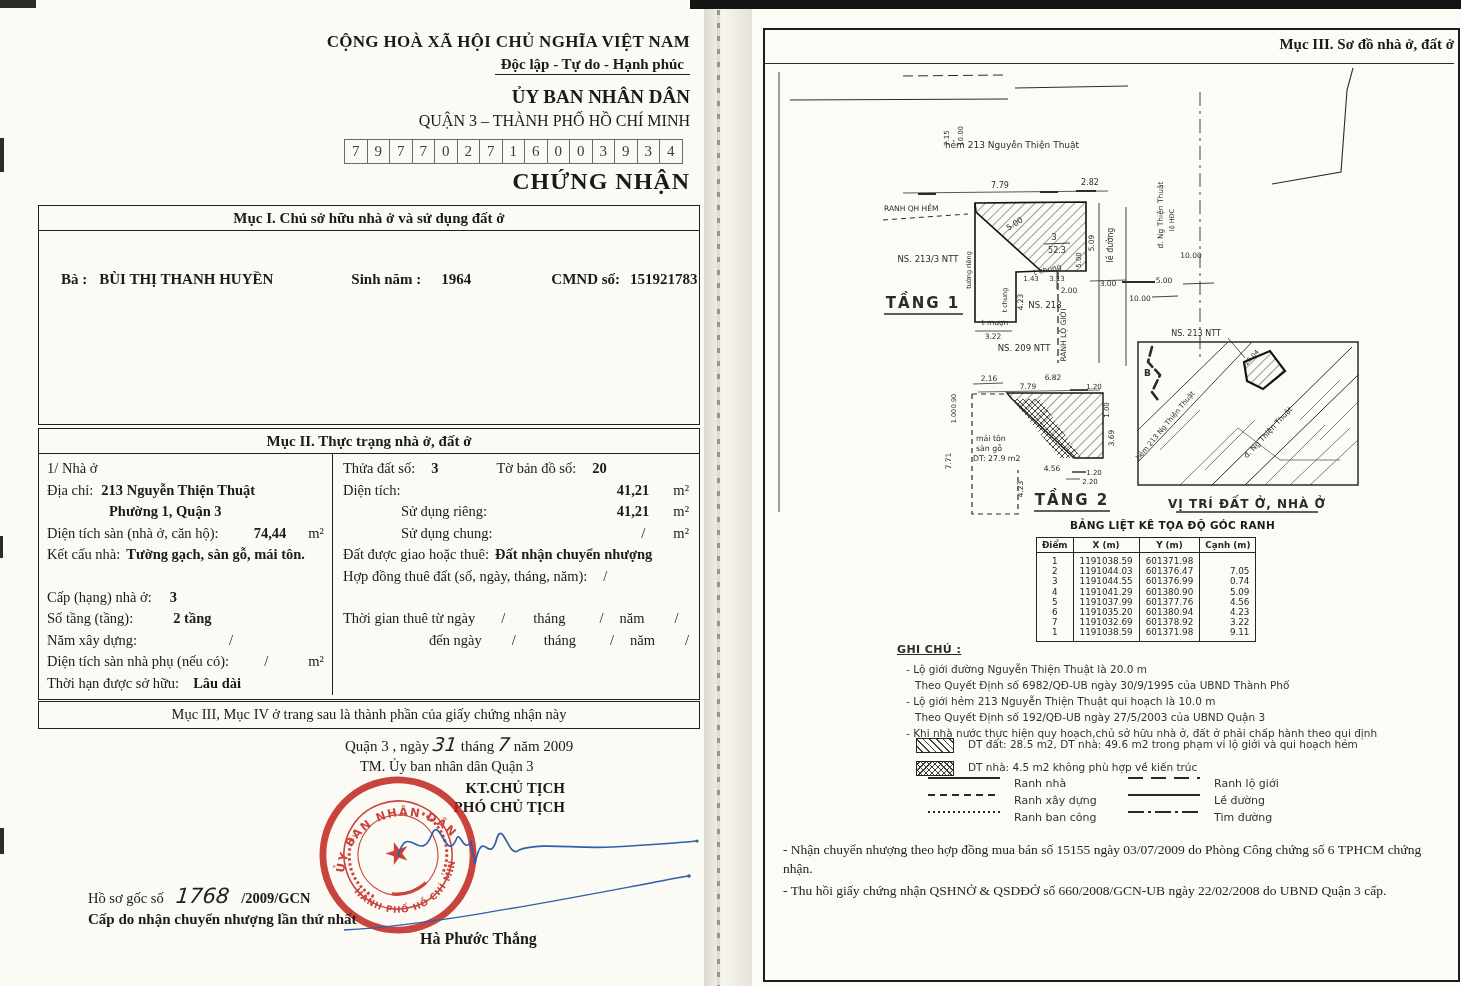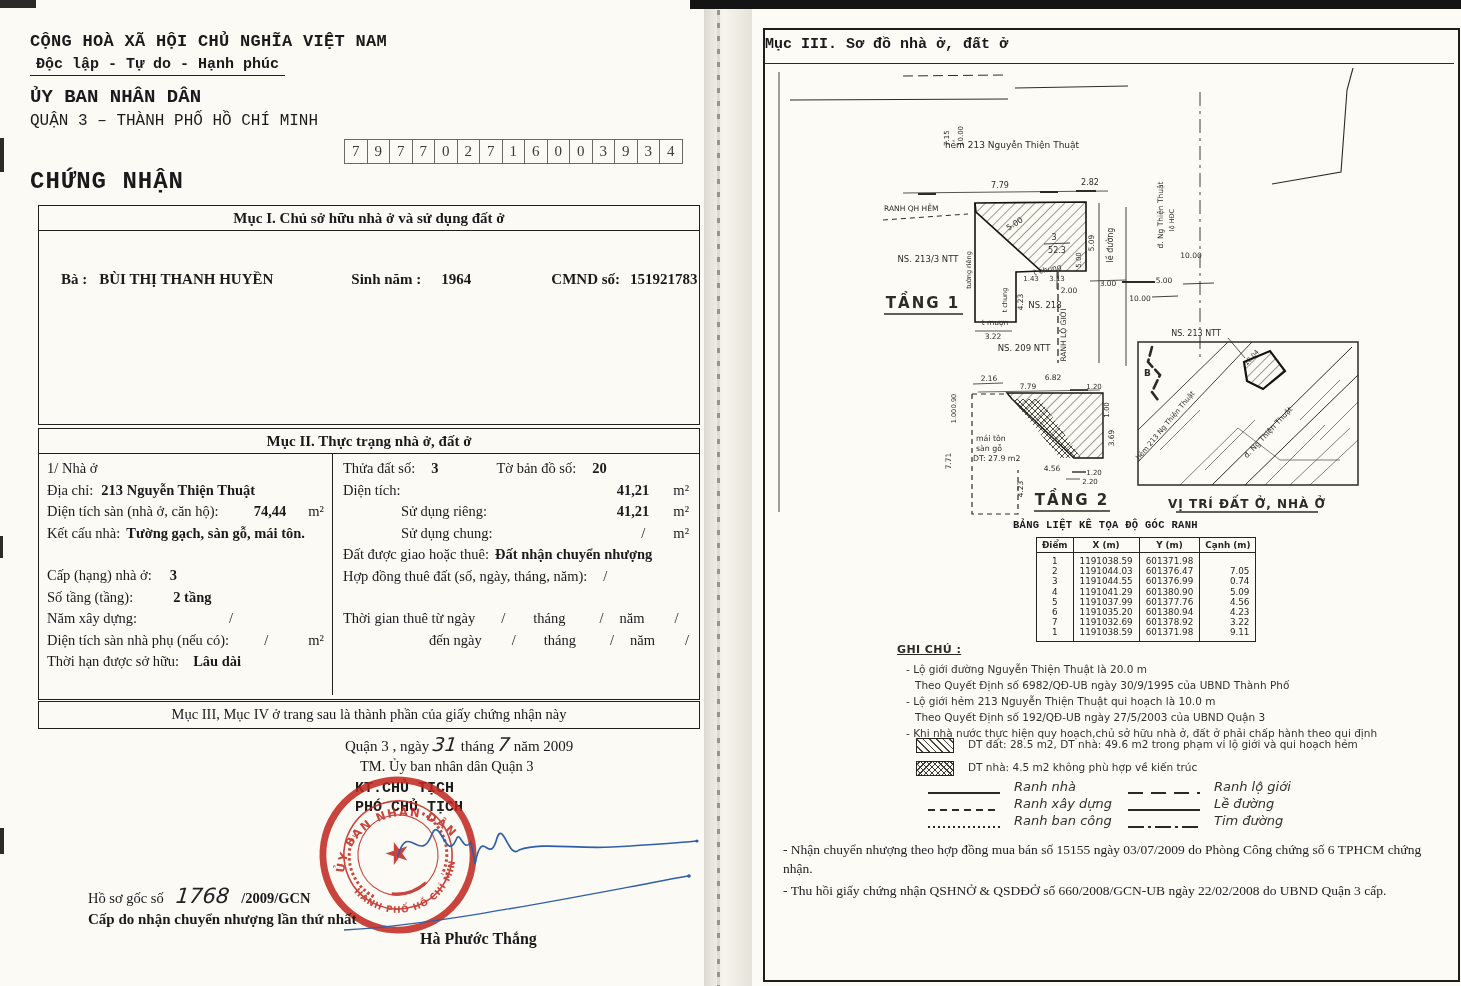--- a/index.html
+++ b/index.html
@@ -2,21 +2,21 @@
 <html><head>
 <meta charset="utf-8">
 <style>
   html,body{margin:0;padding:0;background:#8f8a82;}
   #canvas{position:relative;width:1461px;height:986px;overflow:hidden;background:#a39d95;
           font-family:"Liberation Serif",serif;color:#1a1a1a;}
   .abs{position:absolute;}
   .serif{font-family:"Liberation Serif",serif;}
   .sans{font-family:"DejaVu Sans",sans-serif;}
   .b{font-weight:bold;}
-  .ctr{text-align:left;font-family:Liberation Mono, monospace;}
+  .ctr{text-align:right;}
 
   
   #left-page{left:0;top:0;width:712px;height:986px;background:#fcfaf4;}
   #gap{left:704px;top:0;width:56px;height:986px;
        background:linear-gradient(90deg,#ddd9d1 0,#f7f5ef 35%,#edeae2 65%,#e0dcd4 100%);}
   #crease{left:717px;top:10px;width:3px;height:976px;
        background:repeating-linear-gradient(to bottom,rgba(80,75,68,.55) 0 5px,rgba(120,115,108,.15) 5px 13px);}
   #right-paper{left:752px;top:8px;width:709px;height:978px;background:#fcfbf5;}
   #top-strip{left:690px;top:0;width:771px;height:9px;background:#141414;}
   .edge-mark{background:#2d2b28;}
@@ -85,22 +85,22 @@
   .hl-row{display:flex;align-items:flex-start;gap:14px;height:23px;font-size:10.5px;color:#33332c;
           font-family:"DejaVu Sans",sans-serif;}
   .sw{width:36px;height:13px;border:1.2px solid #26261f;flex:none;}
   .sw-hatch{background:repeating-linear-gradient(45deg,transparent 0 3.5px,#45453d 3.5px 4.7px);}
   .sw-cross{background:
      repeating-linear-gradient(45deg,transparent 0 3px,#3c3c34 3px 4.2px),
      repeating-linear-gradient(-45deg,transparent 0 3px,#3c3c34 3px 4.2px);}
   .ll-col{position:absolute;top:777px;}
   #ll-col1{left:928px;}
   #ll-col2{left:1128px;}
-  .ll-row{display:flex;align-items:flex-end;height:17px;font-size:13px;color:#33332c;
-          font-family:"DejaVu Sans",sans-serif;font-style:italic;}
+  .ll-row{display:flex;align-items:flex-start;height:17px;font-size:11px;color:#33332c;
+          font-family:"DejaVu Sans",sans-serif;}
   .legline{width:72px;height:2px;flex:none;margin-right:14px;}
   .ll-solid{background:#2a2a24;}
   .ll-dashed{background:repeating-linear-gradient(90deg,#2a2a24 0 7px,transparent 7px 12px);}
   .ll-dotted{background:repeating-linear-gradient(90deg,#2a2a24 0 2px,transparent 2px 5px);}
   .ll-longdash{background:repeating-linear-gradient(90deg,#2a2a24 0 15px,transparent 15px 23px);}
   .ll-dashdot{background:repeating-linear-gradient(90deg,#2a2a24 0 16px,transparent 16px 20px,#2a2a24 20px 23px,transparent 23px 27px);}
 
   #footnotes{left:783px;top:840px;width:658px;font-size:13.5px;line-height:19px;color:#222;}
   .footnote{margin-bottom:3px;}
 
@@ -158,20 +158,21 @@
       <span class="b" style="margin-left:10px">151921783</span>
     </div>
   </div>
 
   <div class="abs box" id="muc2-box">
     <div class="box-title">Mục II. Thực trạng nhà ở, đất ở</div>
     <div id="muc2-cols">
       <div id="muc2-left">
         <div class="frow">1/ Nhà ở</div>
         <div class="frow"><span>Địa chỉ:</span><span class="b" style="margin-left:8px">213  Nguyễn Thiện Thuật</span></div>
+        <div class="frow b" style="padding-left:62px">Phường 1, Quận 3</div>
         <div class="frow flexrow">
             <span>Diện tích sàn (nhà ở, căn hộ):</span>
             <span class="b push">74,44</span>
             <span style="margin-left:22px">m²</span>
           </div>
         <div class="frow"><span>Kết cấu nhà:</span><span class="b" style="margin-left:6px">Tường gạch, sàn gỗ, mái tôn.</span></div>
         <div class="blank"></div>
         <div class="frow"><span>Cấp (hạng) nhà ở:</span><span class="b" style="margin-left:18px">3</span></div>
         <div class="frow"><span>Số tầng (tầng):</span><span class="b" style="margin-left:40px">2 tầng</span></div>
         <div class="frow"><span>Năm xây dựng:</span><span style="margin-left:92px">/</span></div>

